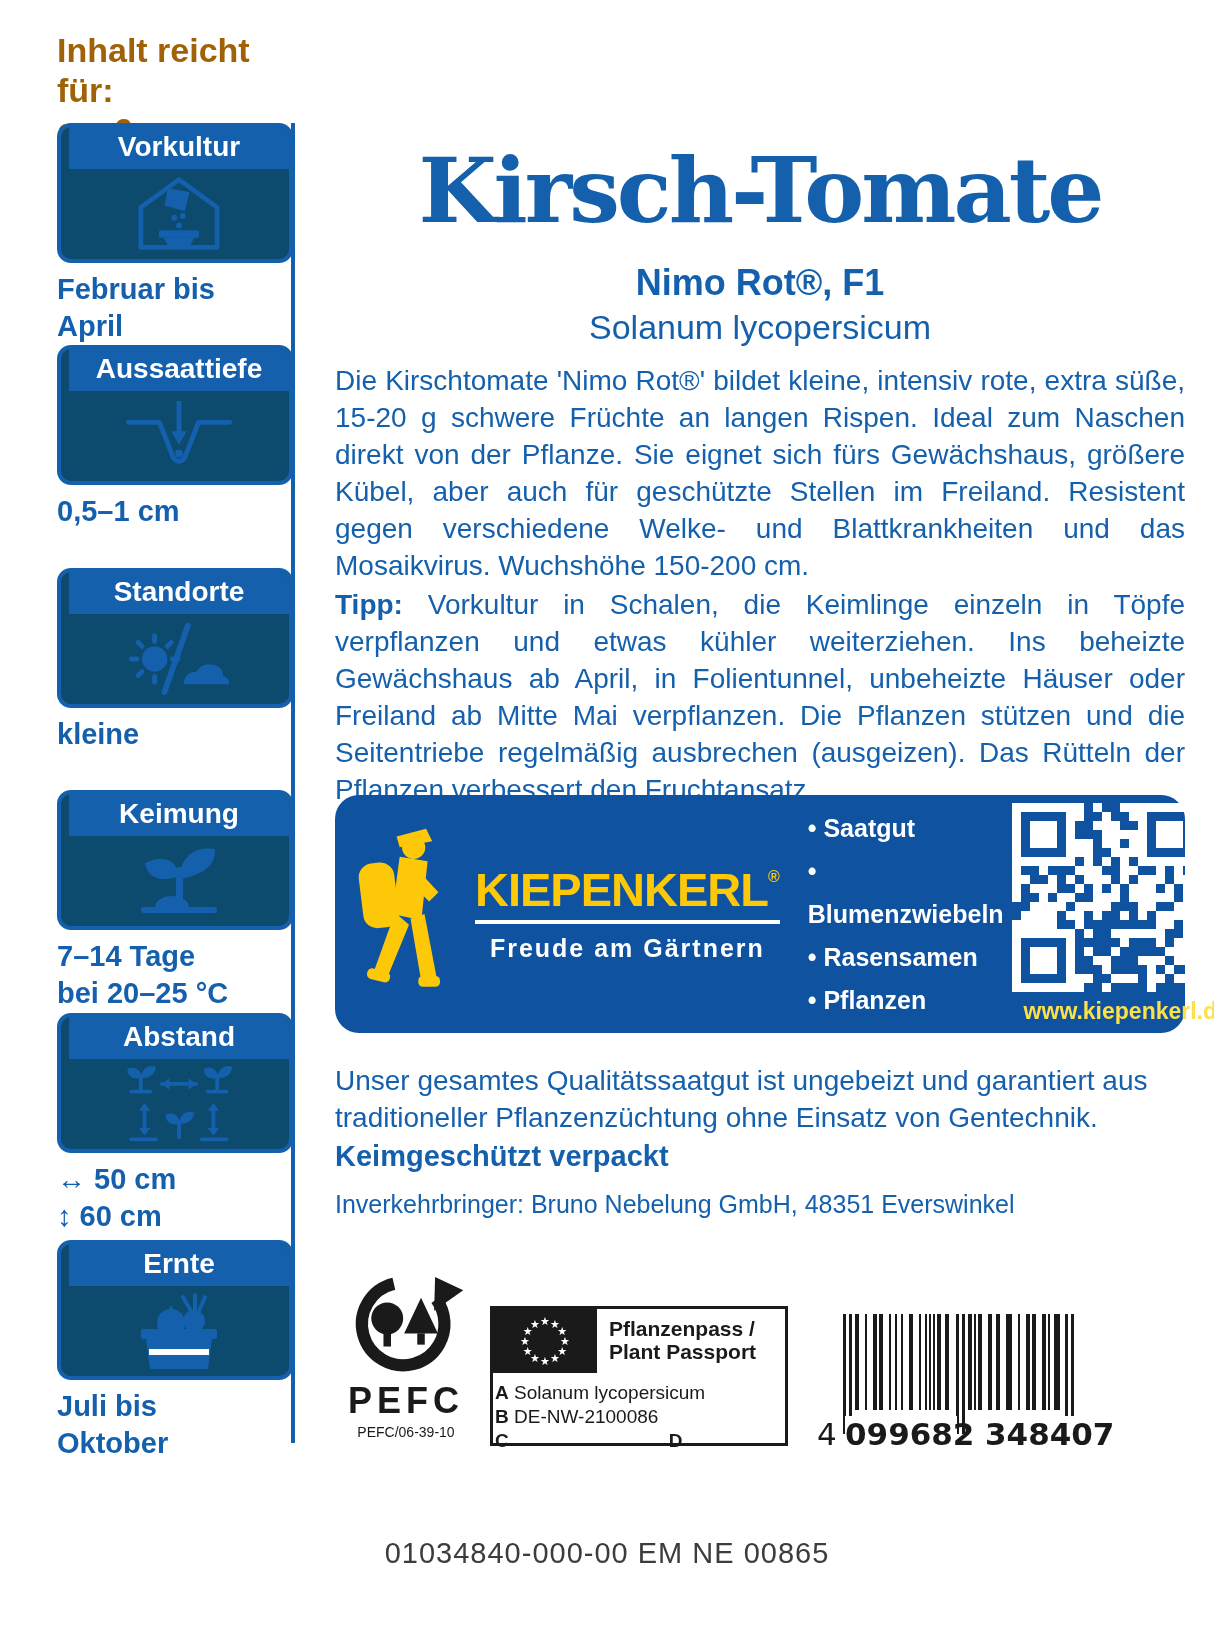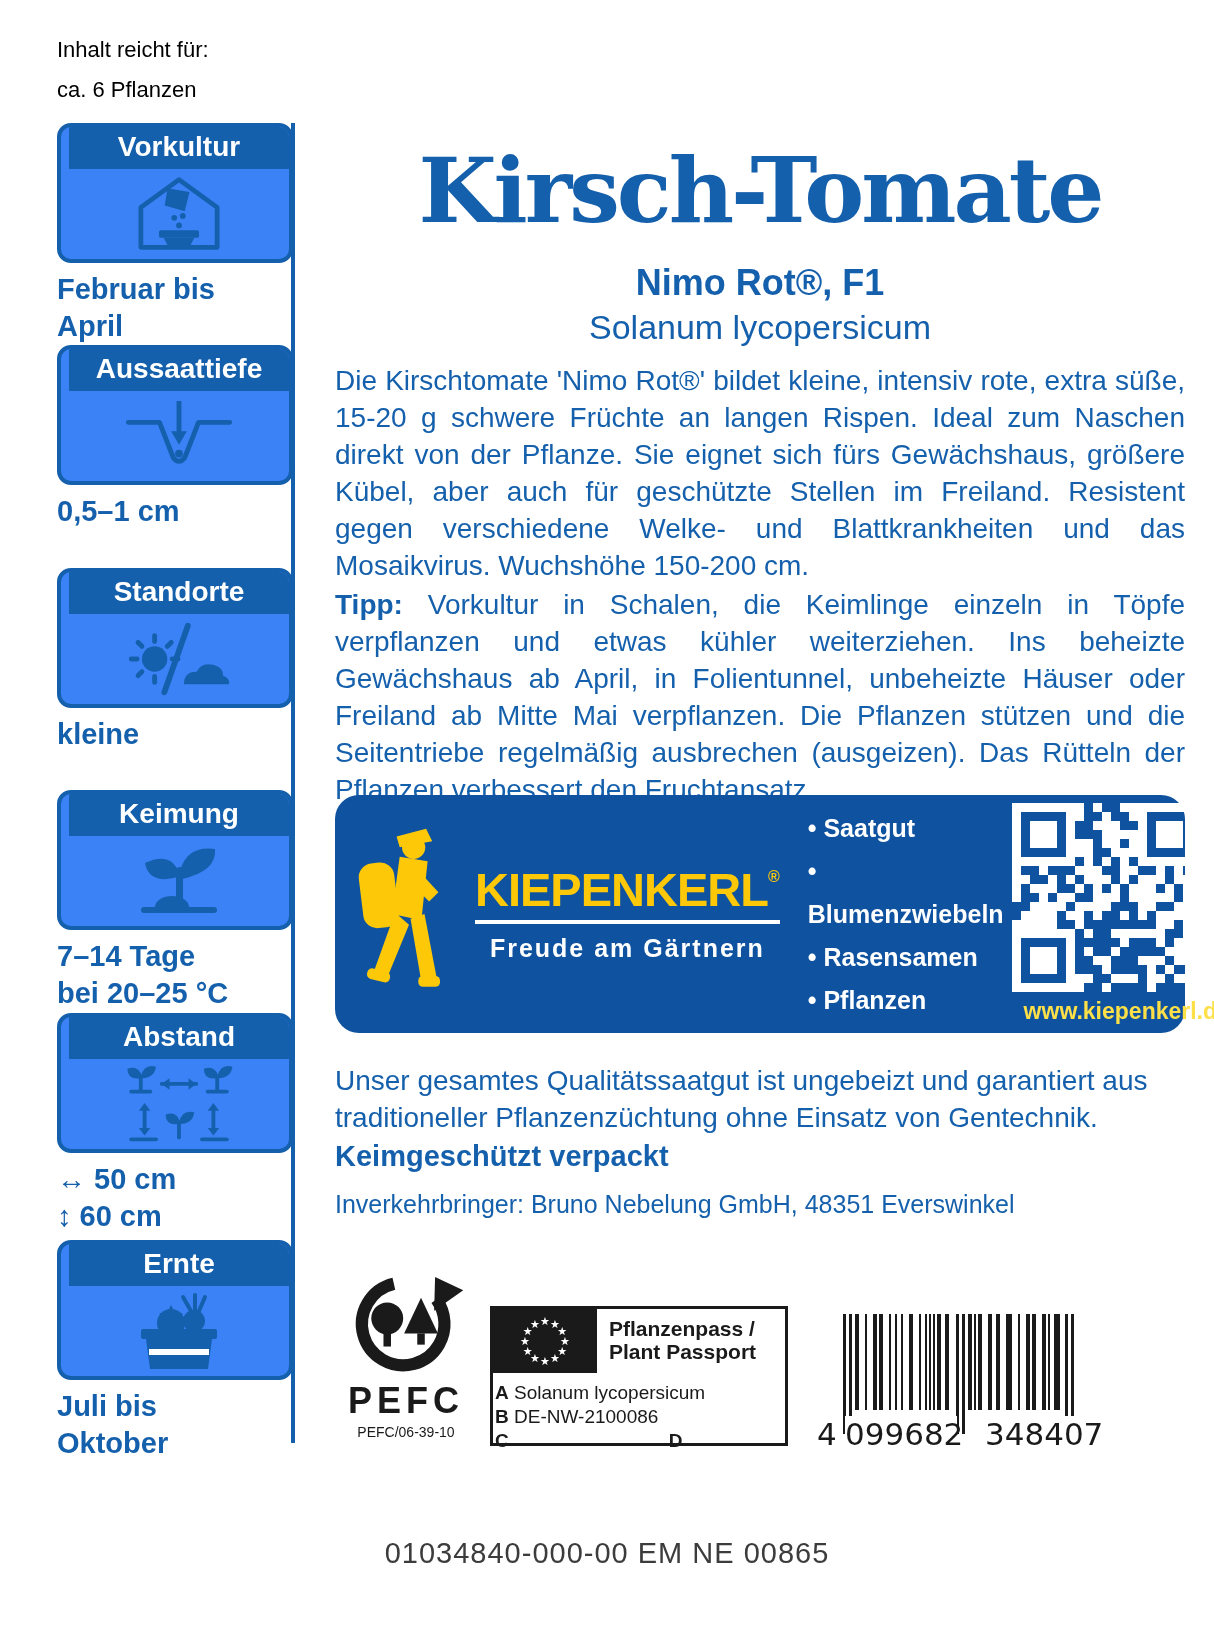--- a/index.html
+++ b/index.html
@@ -4,25 +4,25 @@
 <style>
   * { margin:0; padding:0; box-sizing:border-box; }
   html,body { background:#ffffff; }
   body {
     width:1214px; height:1625px; position:relative; overflow:hidden;
     font-family:"Liberation Sans", sans-serif; color:#1560ac;
   }
 
   
   .sidebar { position:absolute; left:57px; top:30px; width:206px; }
-  .intro { font-size:22px; font-weight:400; line-height:40px; color:#000000; }
+  .intro { font-size:34px; font-weight:700; line-height:40px; color:#a16207; }
   .info-group { position:absolute; left:0; width:206px; text-align:center; }
   .info-box {
     width:236px; margin:0 auto; border:4px solid #1560ac; border-radius:14px;
-    overflow:hidden; background:#3b82f6;padding-left:8px;
+    overflow:hidden; background:#0c4a6e;padding-left:8px;
   }
   .info-box .hd {
     background:#1560ac; color:#fff; font-weight:700; font-size:28px;
     padding:4px 0 6px 0; text-align:center;
   }
   .info-box .bd { height:90px; display:flex; align-items:center; justify-content:center; }
   .caption {
     margin-top:8px; font-size:29px; font-weight:600; line-height:37px;
     color:#1560ac; white-space:pre-line; text-align:left;
   }
@@ -95,21 +95,21 @@
   .pp-lines { padding:8px 10px 0 2px; font-size:19px; line-height:24px; color:#1a1a1a; }
   .pp-lab { font-weight:700; }
   .pp-cd { display:flex; }
   .pp-d { margin-left:160px; }
 
   .barcode-block { position:absolute; left:482px; top:52px; width:280px; }
   .barcode-svg { display:block; margin-left:26px; }
   .barcode-svg rect { fill:#1a1a1a; }
   .barcode-nums { display:flex; font-size:31px; color:#1a1a1a; margin-top:-26px; font-family:"DejaVu Sans", sans-serif; }
   .bn-lead { width:24px; }
-  .bn-g { width:112px; text-align:left; background:#fff; }
+  .bn-g { width:112px; text-align:left; background:#fff;font-weight:bold; }
   .bn-g1 { margin-left:8px; }
   .bn-g2 { margin-left:28px; }
 
   .bottom-code {
     position:absolute; top:1537px; left:0; width:1214px; text-align:center;
     font-size:29px; color:#3c3c3c; letter-spacing:1px;
   }
   svg { display:block; }
 </style>
 </head>

